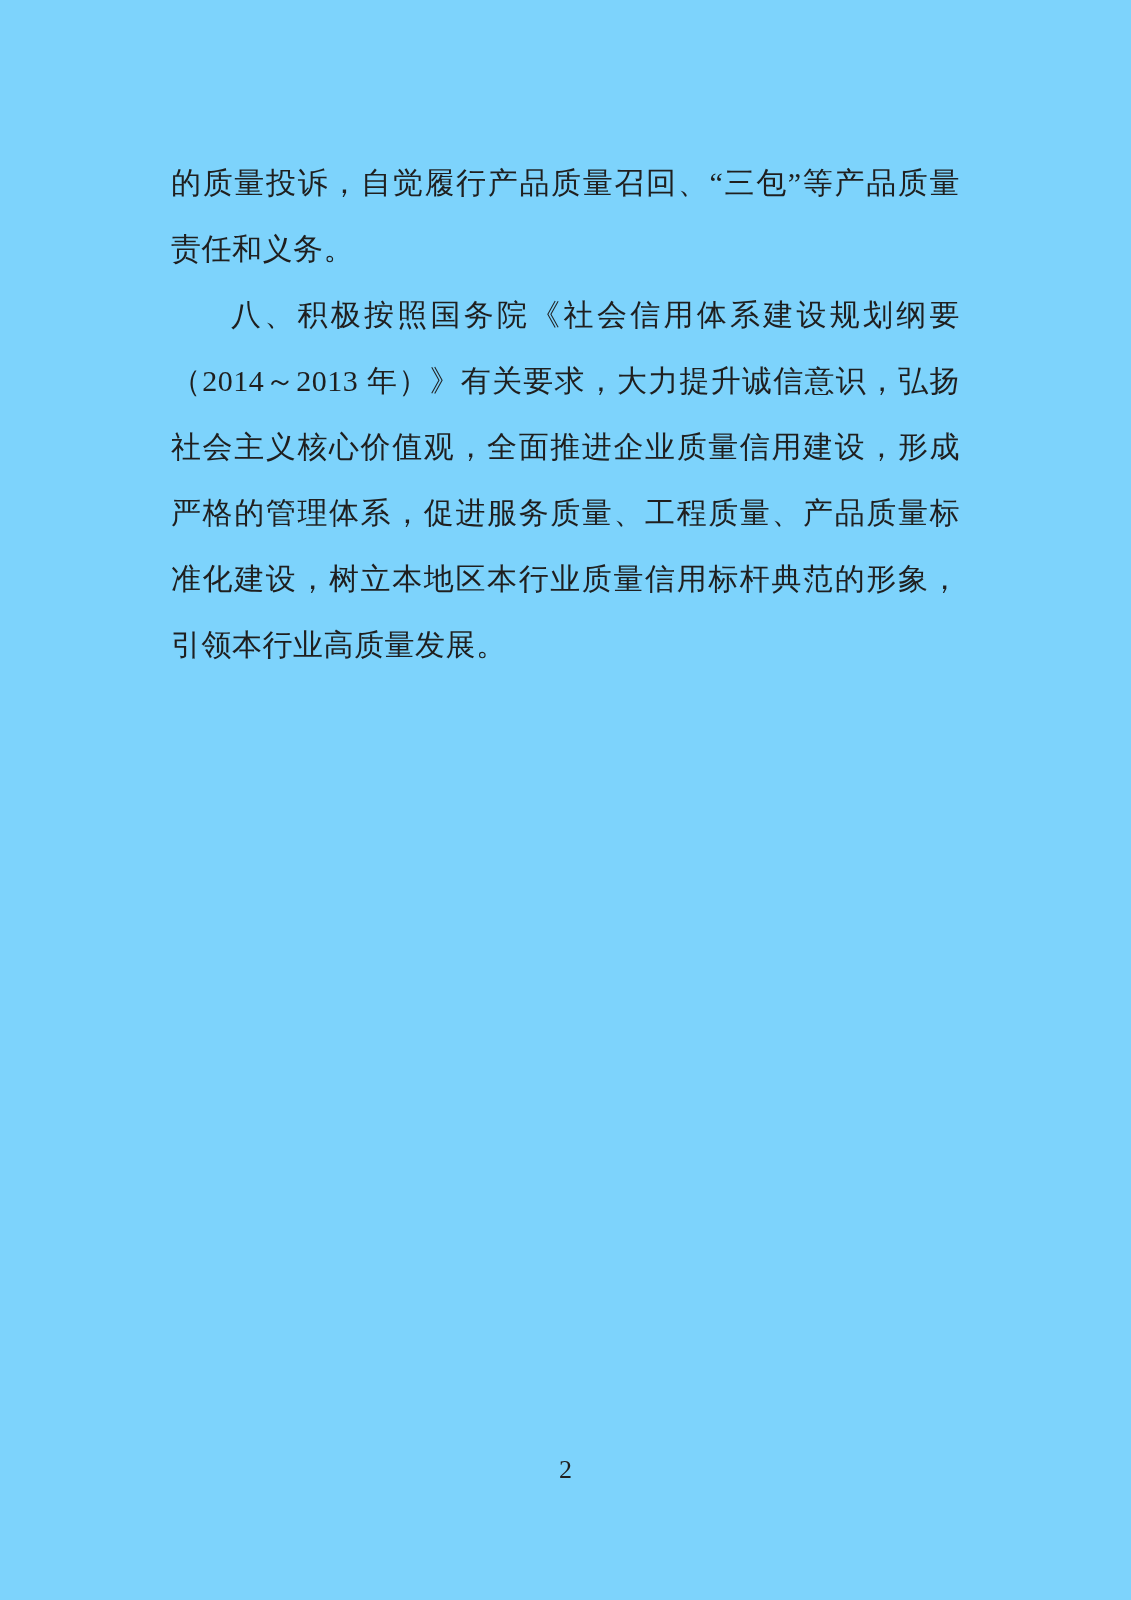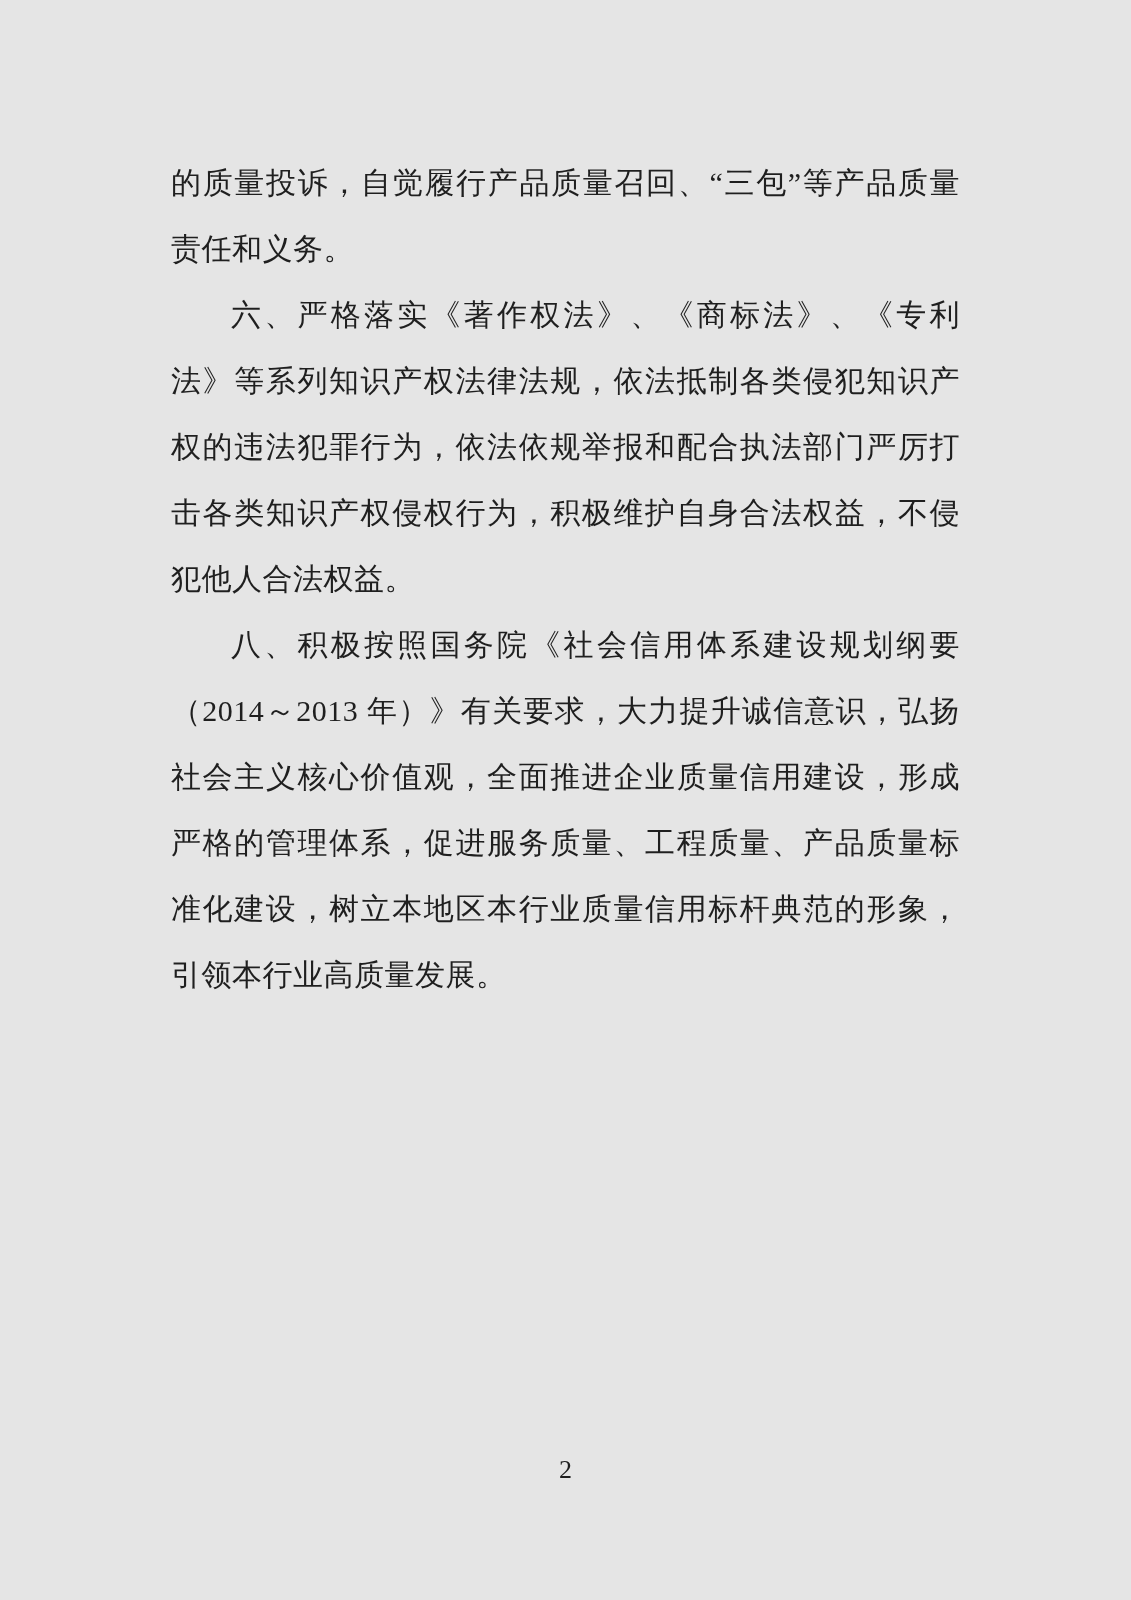--- a/index.html
+++ b/index.html
@@ -4,21 +4,21 @@
 <style>
   html, body {
     margin: 0;
     padding: 0;
     background: #ffffff;
   }
   .page {
     position: relative;
     width: 1131px;
     height: 1600px;
-    background: #e5e5e5;
+    background: #7dd3fc;
     overflow: hidden;
     font-family: "Liberation Serif", "DejaVu Serif", serif;
   }
   .doc-body {
     position: absolute;
     left: 171px;
     top: 150px;
     width: 789px;
     font-size: 30px;
     line-height: 66px;
@@ -46,21 +46,20 @@
     color: #1f1f1f;
   }
 </style>
 </head>
 <body>
 
 <div class="page">
 
   <div class="doc-body">
     <p class="continuation">的质量投诉，自觉履行产品质量召回、“三包”等产品质量责任和义务。</p>
-    <p>六、严格落实《著作权法》、《商标法》、《专利法》等系列知识产权法律法规，依法抵制各类侵犯知识产权的违法犯罪行为，依法依规举报和配合执法部门严厉打击各类知识产权侵权行为，积极维护自身合法权益，不侵犯他人合法权益。</p>
     <p>八、积极按照国务院《社会信用体系建设规划纲要（2014～2013 年）》有关要求，大力提升诚信意识，弘扬社会主义核心价值观，全面推进企业质量信用建设，形成严格的管理体系，促进服务质量、工程质量、产品质量标准化建设，树立本地区本行业质量信用标杆典范的形象，引领本行业高质量发展。</p>
   </div>
 
   <div class="page-footer">
     <span>2</span>
   </div>
 
 </div>
 
 </body></html>

